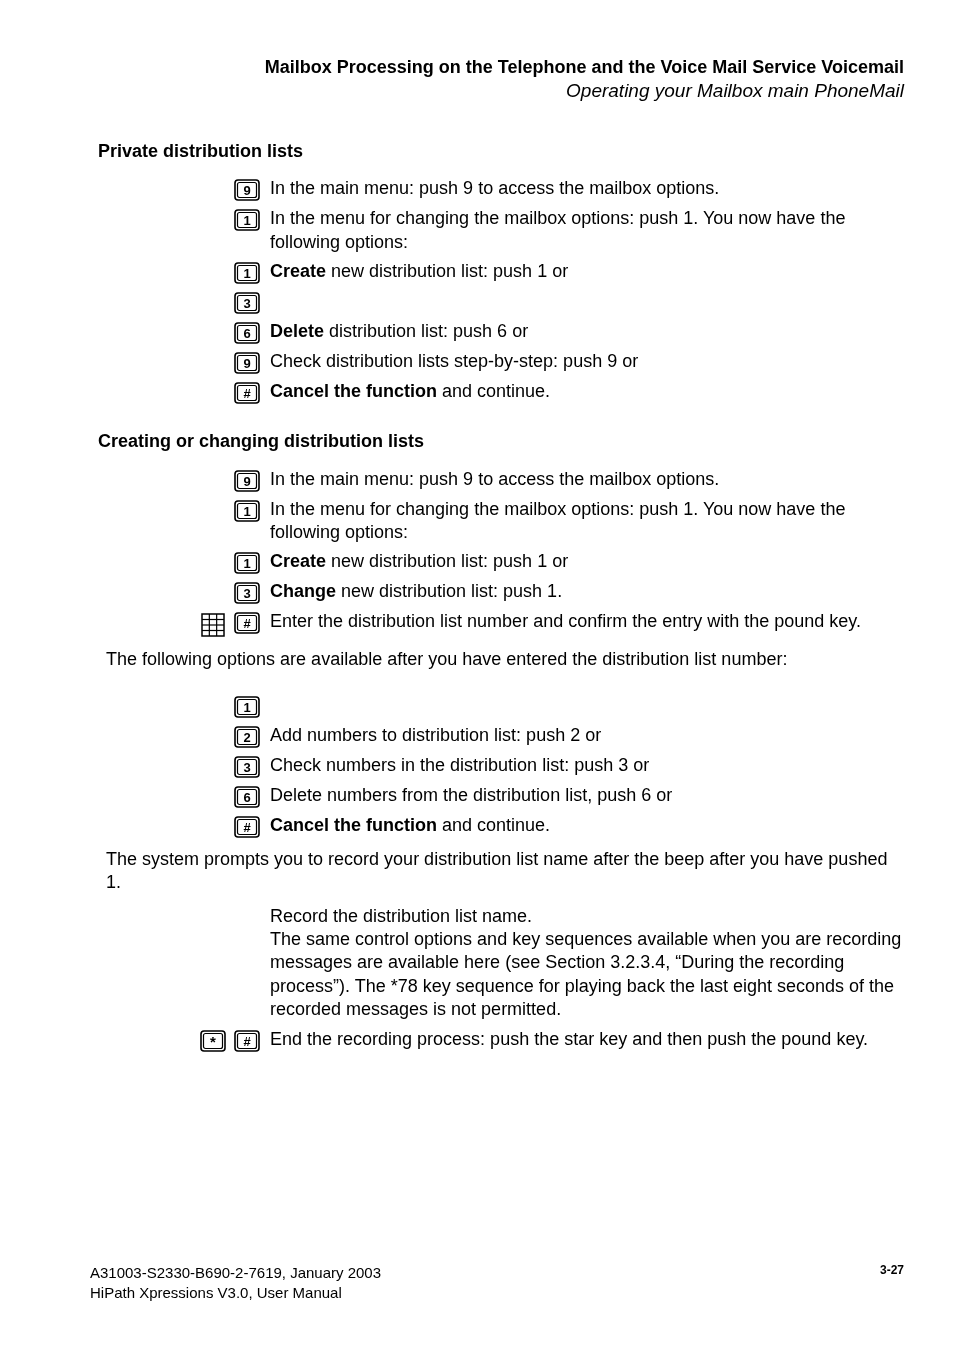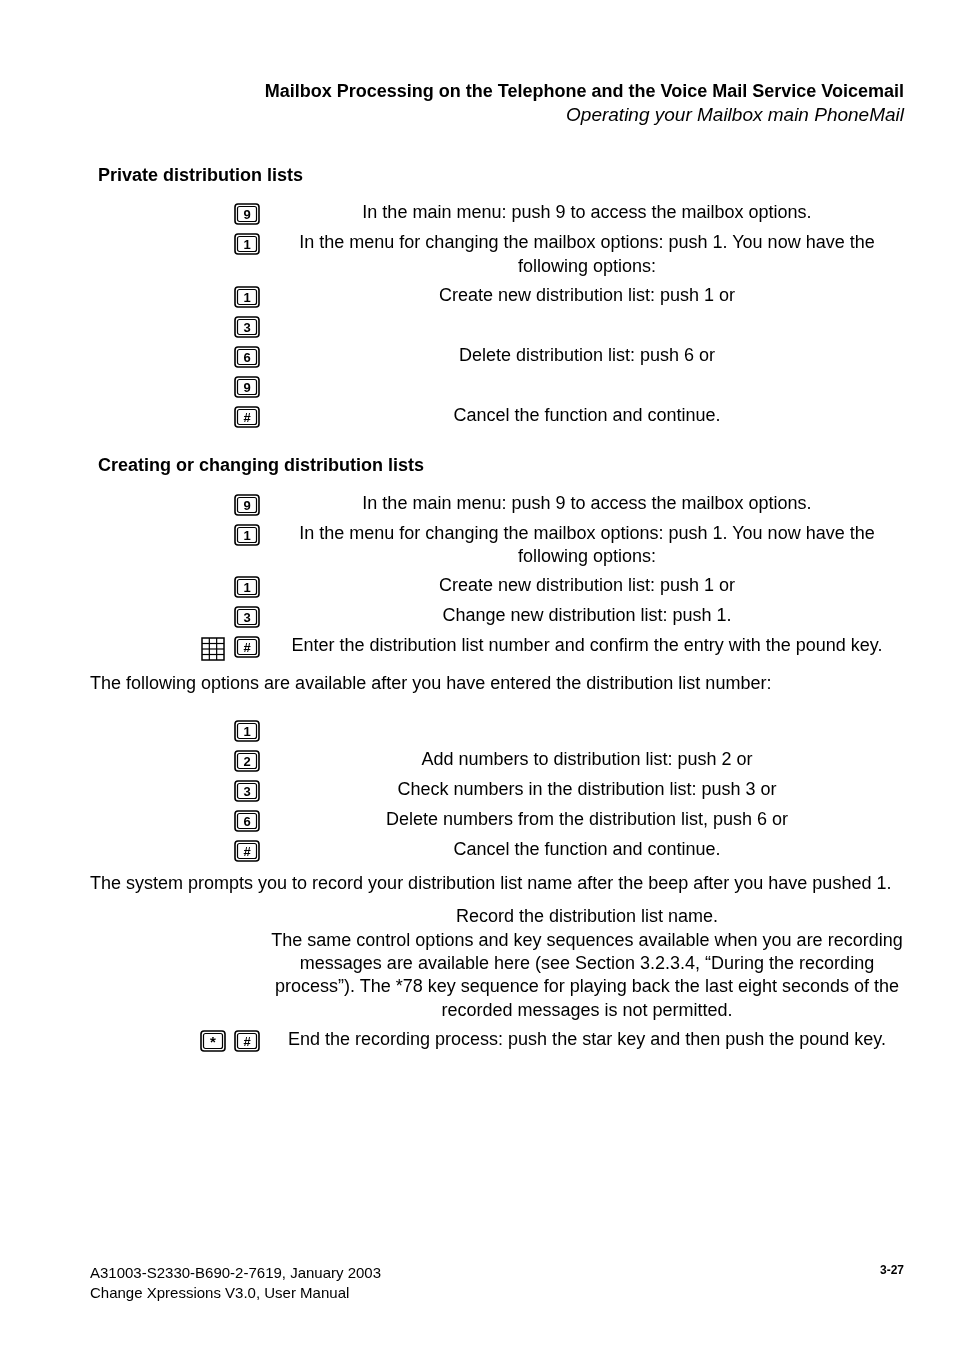--- a/index.html
+++ b/index.html
@@ -8,21 +8,21 @@
     background: #fff;
     font-family: "Helvetica Neue", Helvetica, Arial, sans-serif;
     color: #000;
     font-size: 18px;
     line-height: 1.3;
   }
   .page {
     width: 954px;
     min-height: 1352px;
     box-sizing: border-box;
-    padding: 80px 50px 50px 90px;
+    padding: 56px 50px 50px 90px;
     position: relative;
   }
   .hdr {
     margin-bottom: 36px;
   }
   .hdr-title {
     font-weight: 700;
     text-align: right;
   }
   .hdr-sub {
@@ -43,25 +43,24 @@
     width: 170px;
     flex: 0 0 170px;
     display: flex;
     justify-content: flex-end;
     padding-right: 10px;
     padding-top: 2px;
     gap: 4px;
   }
   .text-col {
     flex: 1;
-    text-align: center;
-  }
-  .text-col .bold { font-weight: 400; }
+  }
+  .text-col .bold { font-weight: 700; }
   .para {
-    margin: 10px 0;
+    margin: 10px 16px;
   }
   .key {
     display: inline-block;
   }
   .footer {
     position: absolute;
     bottom: 50px;
     left: 90px;
     right: 50px;
     font-size: 15px;
@@ -165,20 +164,21 @@
 
   <div class="row">
     <div class="icon-col">
       <span class="key">
         <svg width="26" height="22">
             <use href="#keybase"></use>
             <text x="13" y="16" text-anchor="middle" font-family="Arial" font-size="13" font-weight="600">9</text>
           </svg>
       </span>
     </div>
+    <div class="text-col">Check distribution lists step-by-step: push 9 or</div>
   </div>
 
   <div class="row">
     <div class="icon-col">
       <span class="key">
         <svg width="26" height="22">
             <use href="#keybase"></use>
             <text x="13" y="16" text-anchor="middle" font-family="Arial" font-size="13" font-weight="700">#</text>
           </svg>
       </span>
@@ -339,17 +339,17 @@
           </svg>
       </span>
     </div>
     <div class="text-col">End the recording process: push the star key and then push the pound key.</div>
   </div>
 
   <div class="footer">
     <div class="footer-wrap">
       <span class="footer-pnum">3-27</span>
       <div>A31003-S2330-B690-2-7619, January 2003</div>
-      <div>Change Xpressions V3.0, User Manual</div>
+      <div>HiPath Xpressions V3.0, User Manual</div>
     </div>
   </div>
 
 </div>
 
 </body></html>

